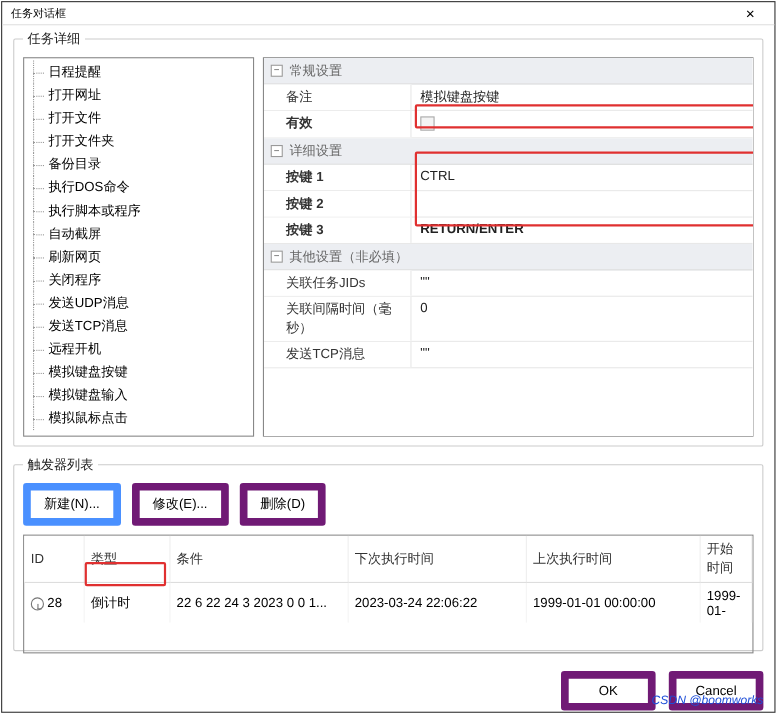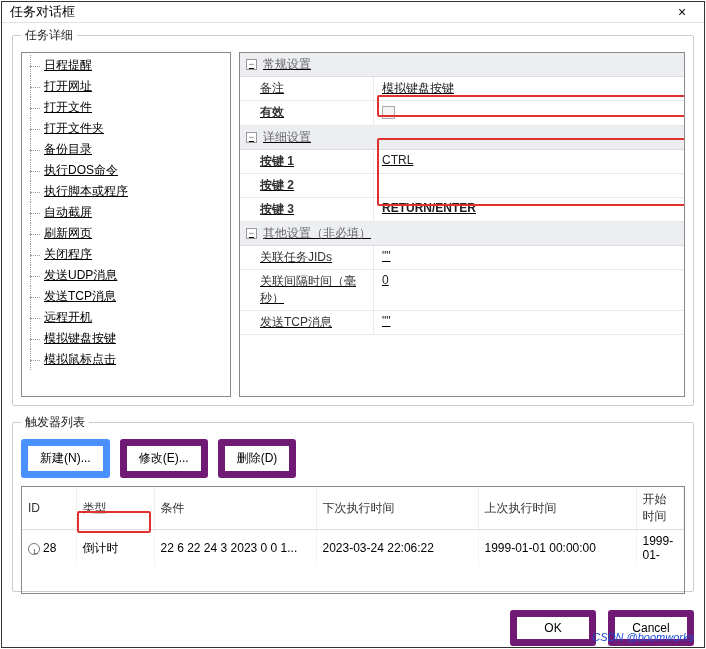--- a/index.html
+++ b/index.html
@@ -21,21 +21,21 @@
       flex-direction: column;
       background: #fff;
     }
     .titlebar {
       height: 28px;
       display: flex;
       align-items: center;
       padding: 0 8px;
       border-bottom: 1px solid #e0e0e0;
     }
-    .titlebar .title { flex: 1; font-size: 13px; }
+    .titlebar .title { flex: 1; font-size: 10px; }
     .titlebar .close {
       width: 28px; height: 20px;
       display: flex; align-items: center; justify-content: center;
       cursor: pointer;
       font-size: 14px;
     }
     .content {
       flex: 1;
       padding: 4px 10px 8px 10px;
       display: flex;
@@ -46,21 +46,20 @@
       border: 1px solid #ccc;
       border-radius: 2px;
       padding: 8px;
     }
     legend { padding: 0 4px; font-size: 12px; color: #222; }
 
     .top-split {
       display: flex;
       gap: 8px;
       height: 345px;
-      text-decoration: underline;
     }
     .tree-wrap {
       width: 210px;
       border: 1px solid #888;
       overflow-y: scroll;
       background: #fff;
       font-size: 12px;
       padding: 2px 0;
     }
     .tree-item {
@@ -243,20 +242,21 @@
           <div class="tree-item">备份目录</div>
           <div class="tree-item">执行DOS命令</div>
           <div class="tree-item">执行脚本或程序</div>
           <div class="tree-item">自动截屏</div>
           <div class="tree-item">刷新网页</div>
           <div class="tree-item">关闭程序</div>
           <div class="tree-item">发送UDP消息</div>
           <div class="tree-item">发送TCP消息</div>
           <div class="tree-item">远程开机</div>
           <div class="tree-item">模拟键盘按键</div>
+          <div class="tree-item">模拟键盘输入</div>
           <div class="tree-item">模拟鼠标点击</div>
         </div>
 
         <div class="props-wrap hl-red">
 
           <div class="props-section-hdr">
             <span class="toggle-box">−</span>
             <span>常规设置</span>
           </div>
           <div class="prow">

